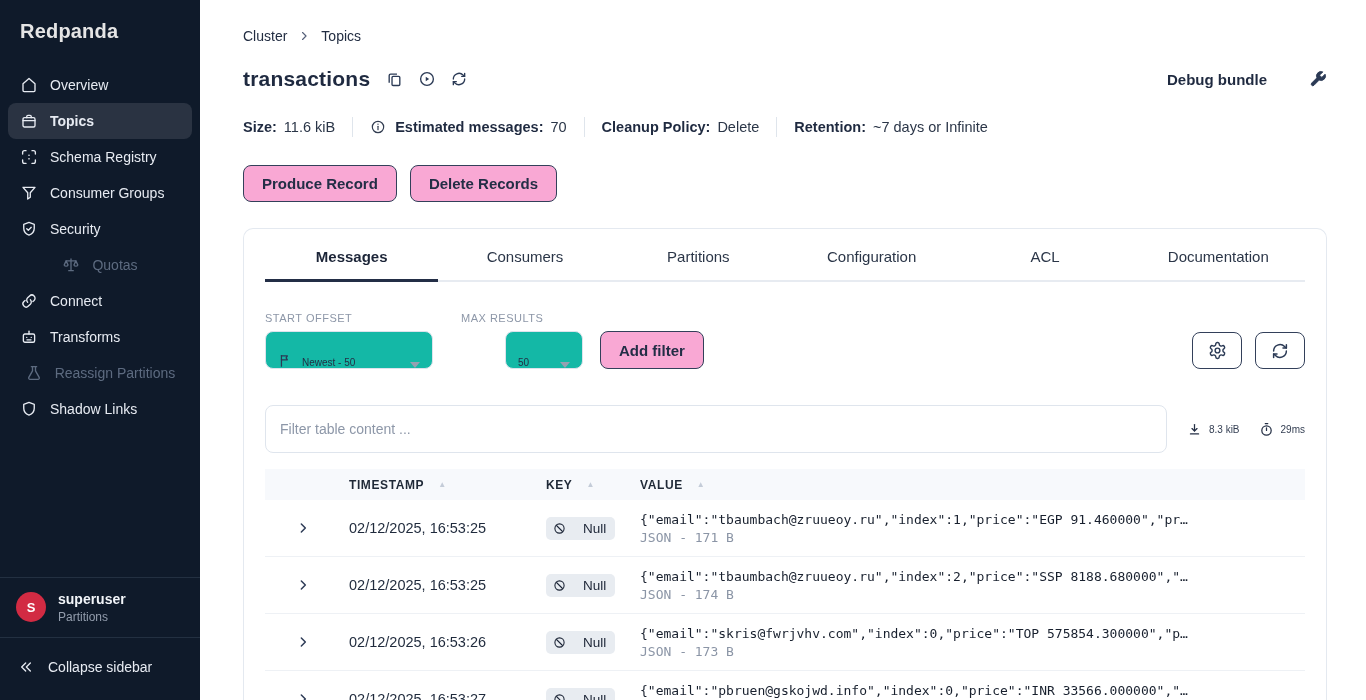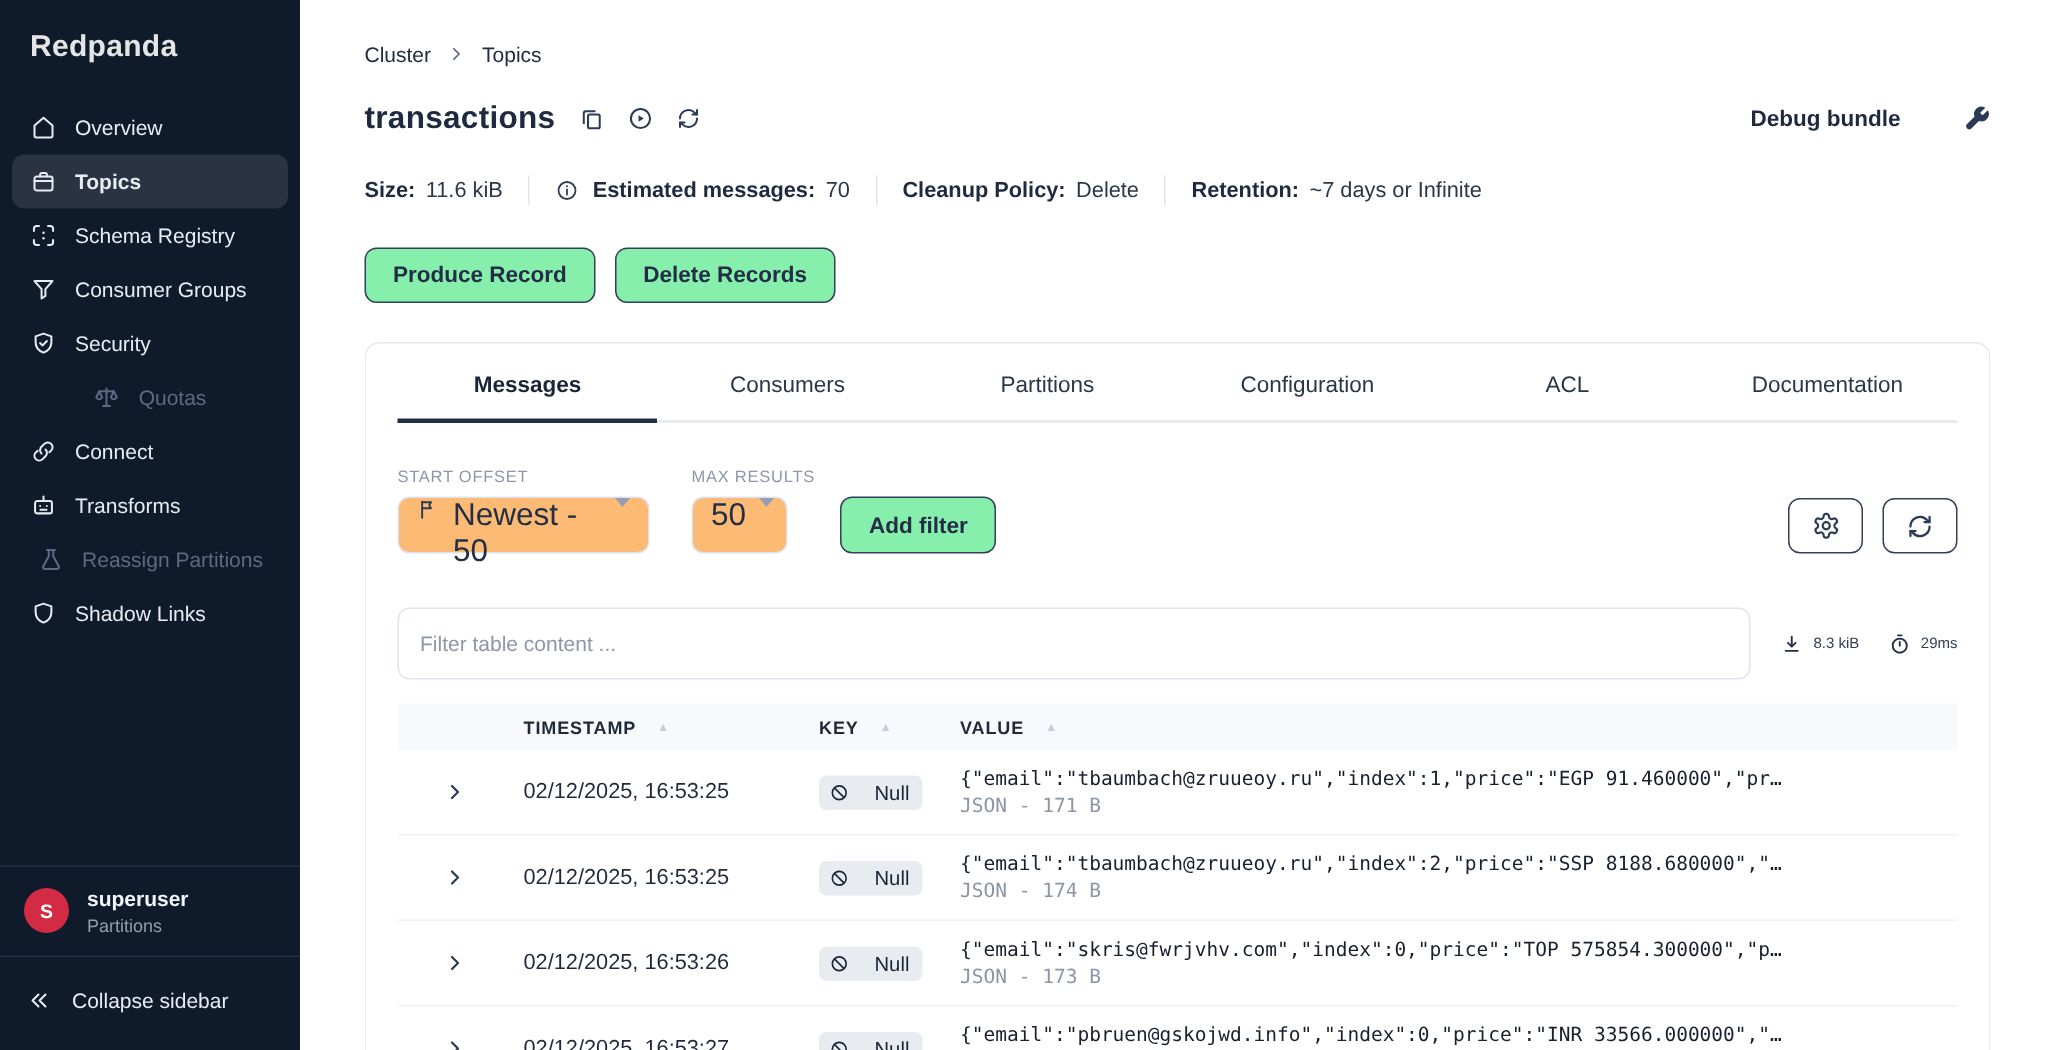--- a/index.html
+++ b/index.html
@@ -35,37 +35,37 @@
   .debug-bundle { margin-left:auto; font-size:15px; font-weight:700; color:#1f2a40; cursor:pointer; }
   .wrench-wrap { margin-left:42px; }
 
   .stats-row { margin-top:26px; display:flex; align-items:center; font-size:14.5px; color:#2b3648; }
   .stat { display:flex; align-items:flex-end; gap:7px; }
   .stat .lbl { font-weight:700; color:#1f2a40; }
   .stat .info { display:flex; color:#313c50; margin-right:2px; cursor:pointer; }
   .sep { width:1px; height:20px; background:#dfe5ec; margin:0 17px; }
 
   .actions-row { margin-top:28px; display:flex; gap:13px; }
-  .btn-outline { height:37px; padding:0 18px; background:#86efac; border:1.5px solid #33405a; border-radius:8px; font-family:"Liberation Sans",sans-serif; font-size:15px; font-weight:700; color:#232e46; cursor:pointer; }
+  .btn-outline { height:37px; padding:0 18px; background:#f9a8d4; border:1.5px solid #33405a; border-radius:8px; font-family:"Liberation Sans",sans-serif; font-size:15px; font-weight:700; color:#232e46; cursor:pointer; }
 
   
   .card { margin-top:26px; border:1px solid #e4e9f0; border-bottom:none; border-radius:10px 10px 0 0; padding:0 21px; height:530px; background:#fff; }
 
   .tabs { display:flex; border-bottom:2px solid #e7ebf1; }
   .tab { flex:1; text-align:center; padding:19px 0 14px; font-size:15px; color:#2b3648; cursor:pointer; margin-bottom:-2px; border-bottom:3px solid transparent; }
   .tab.active { font-weight:700; color:#1c2538; border-bottom-color:#232e46; }
 
   .controls-row { margin-top:30px; display:flex; align-items:flex-end; }
   .field { display:flex; flex-direction:column; }
   .field-label { font-size:11px; letter-spacing:.5px; color:#8d97a8; margin-bottom:7px; }
-  .select { height:38px; border:1px solid #dde3ec; border-radius:8px; display:flex; align-items:flex-start; padding:0 12px; gap:9px; font-size:21px; color:#242f45; background:#fdba74; cursor:pointer; }
+  .select { height:38px; border:1px solid #dde3ec; border-radius:8px; display:flex; align-items:flex-end; padding:0 12px; gap:9px; font-size:10px; color:#242f45; background:#14b8a6; cursor:pointer; }
   .select .flag { display:flex; color:#2b3a55; }
   .caret { width:0; height:0; border-left:5px solid transparent; border-right:5px solid transparent; border-top:6px solid #94a0b1; margin-left:auto; }
   .sel-offset { width:168px; margin-right:28px; }
-  .sel-max { width:64px; }
+  .sel-max { width:78px;margin-left:44px; }
   .add-filter { margin-left:17px; height:38px; }
   .right-btns { margin-left:auto; display:flex; gap:13px; }
   .sq-btn { width:50px; height:37px; border:1.5px solid #33405a; border-radius:8px; background:#fff; display:flex; align-items:center; justify-content:center; color:#2b3a55; cursor:pointer; }
 
   .filter-row { margin-top:36px; display:flex; align-items:center; }
   .filter-input { flex:1; height:48px; border:1px solid #dfe5ed; border-radius:8px; padding:0 14px; font-family:"Liberation Sans",sans-serif; font-size:14px; color:#242f45; outline:none; }
   .filter-input::placeholder { color:#8d97a8; }
   .io-stats { display:flex; align-items:center; gap:7px; margin-left:20px; font-size:10px; color:#333e52; }
   .io-stats .ic { display:flex; color:#242f45; }
   .io-stats .gap { width:5px; }

